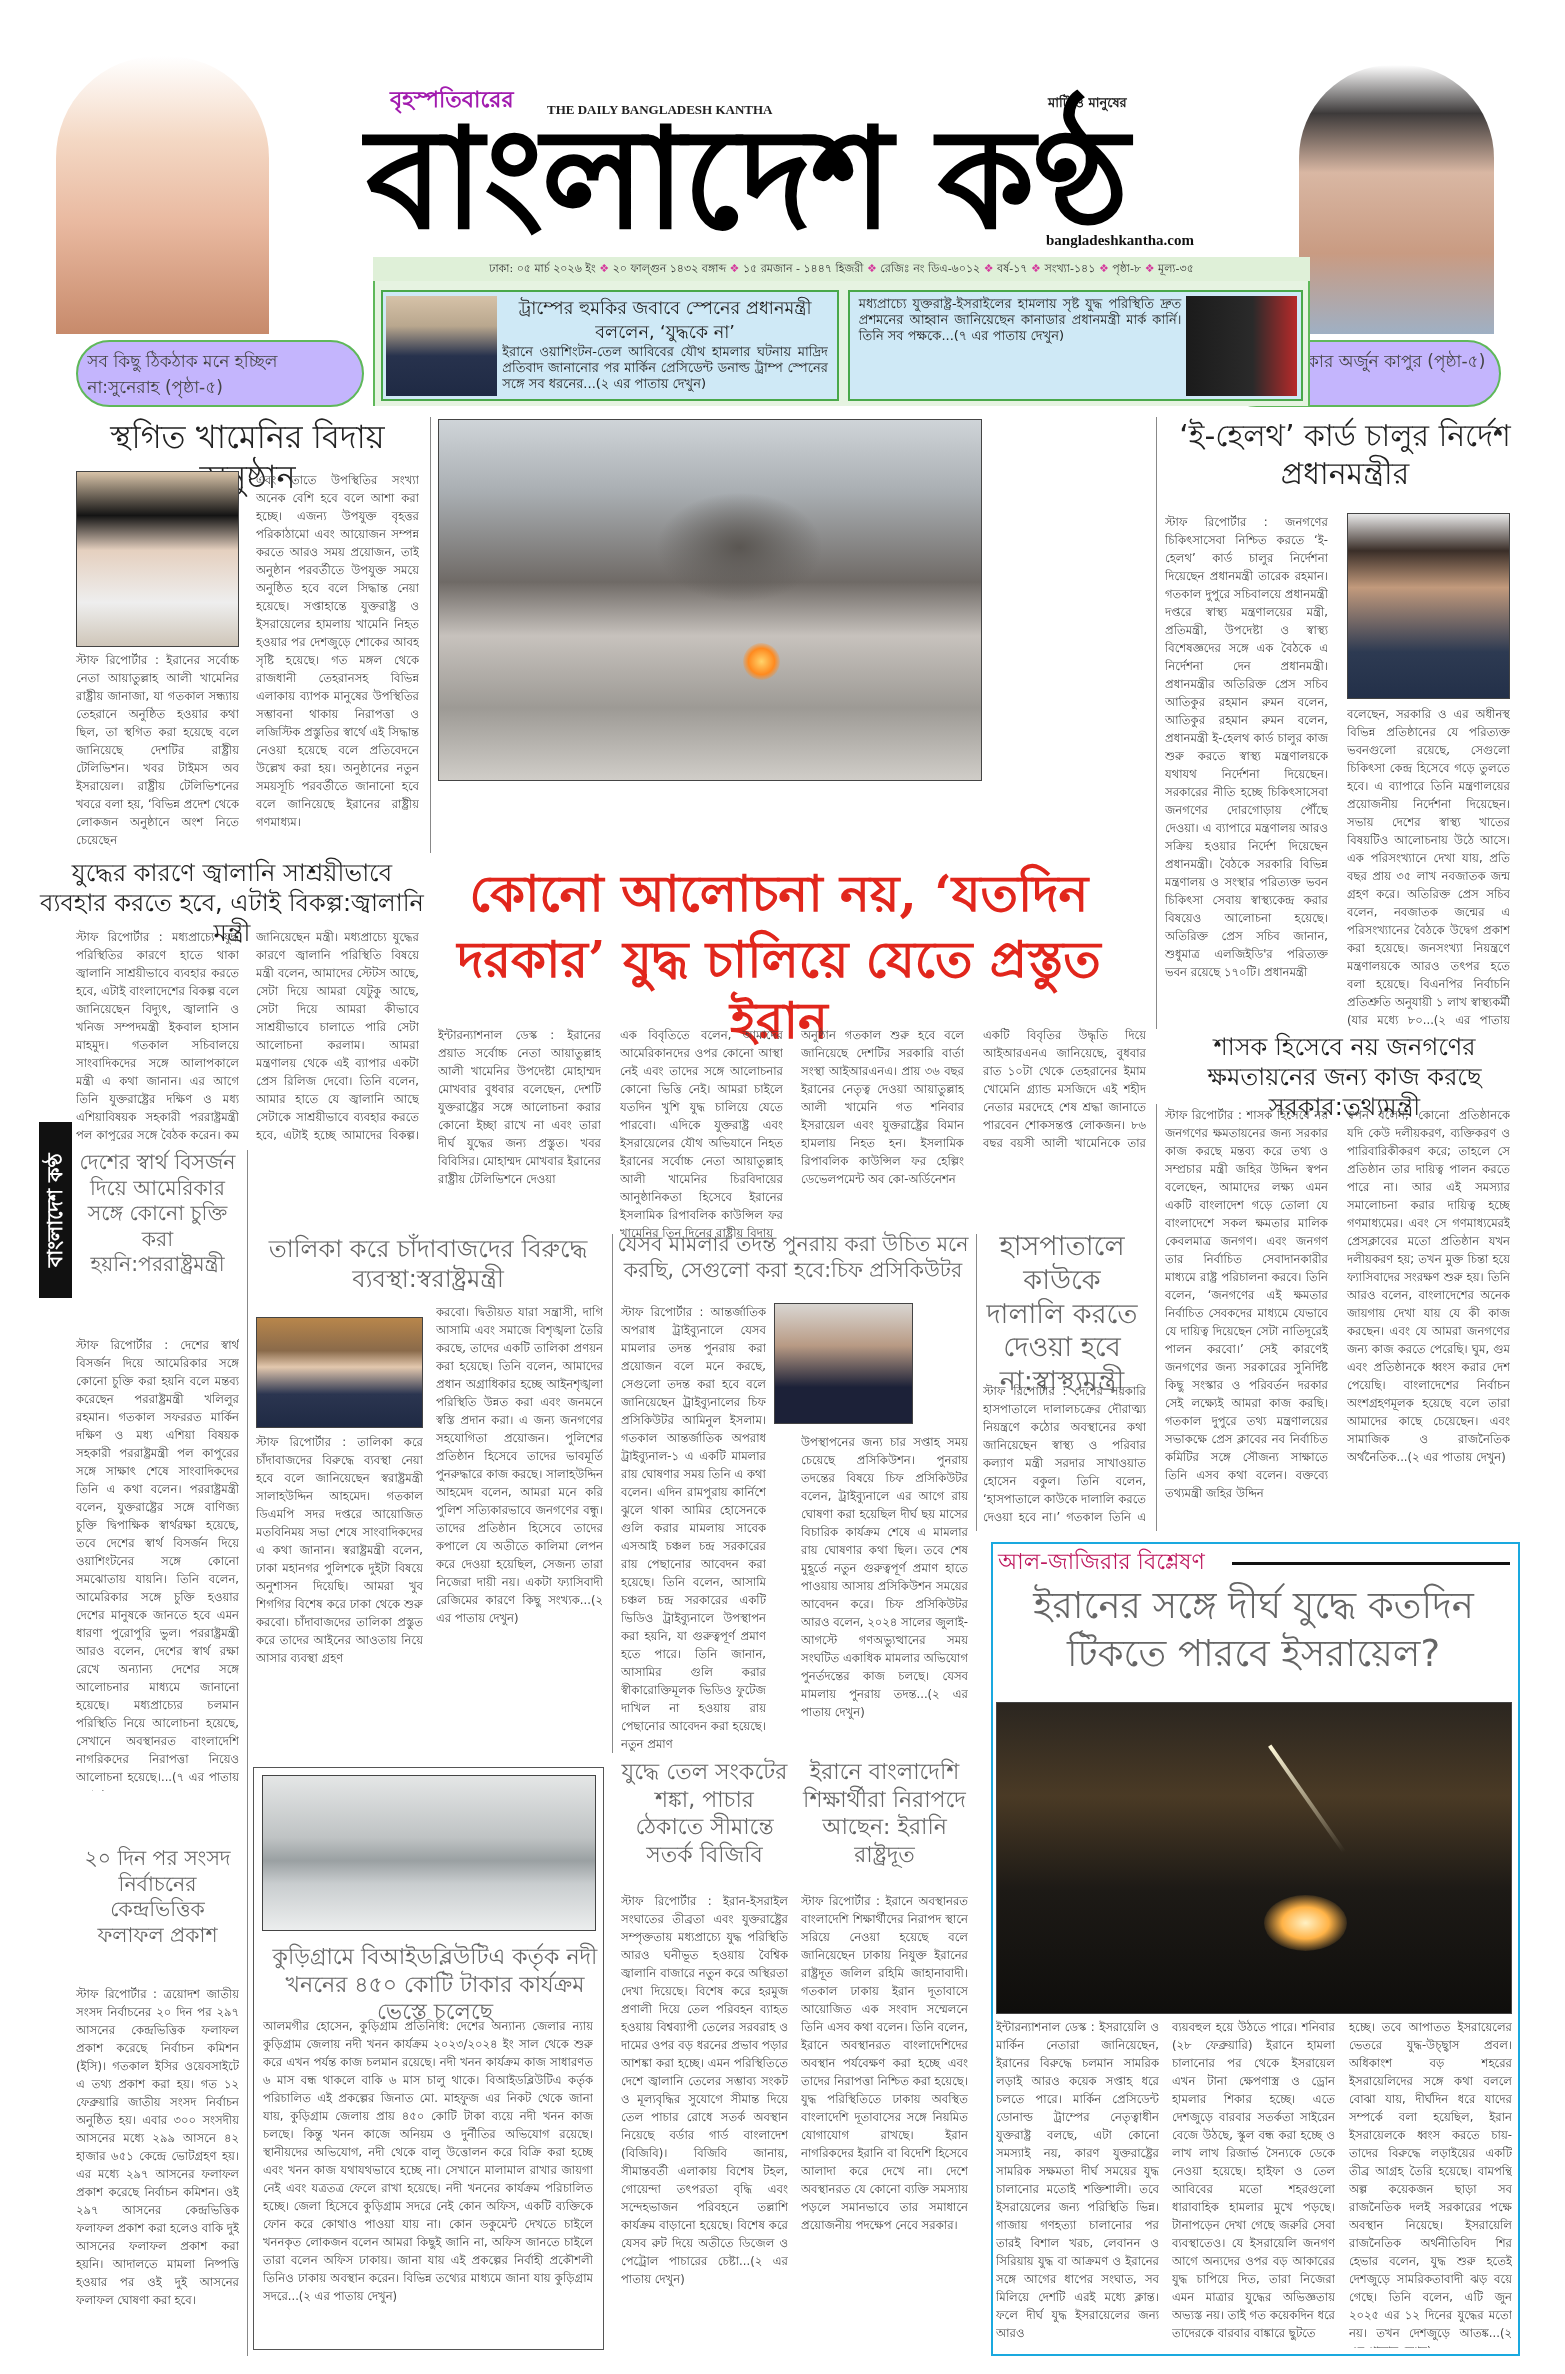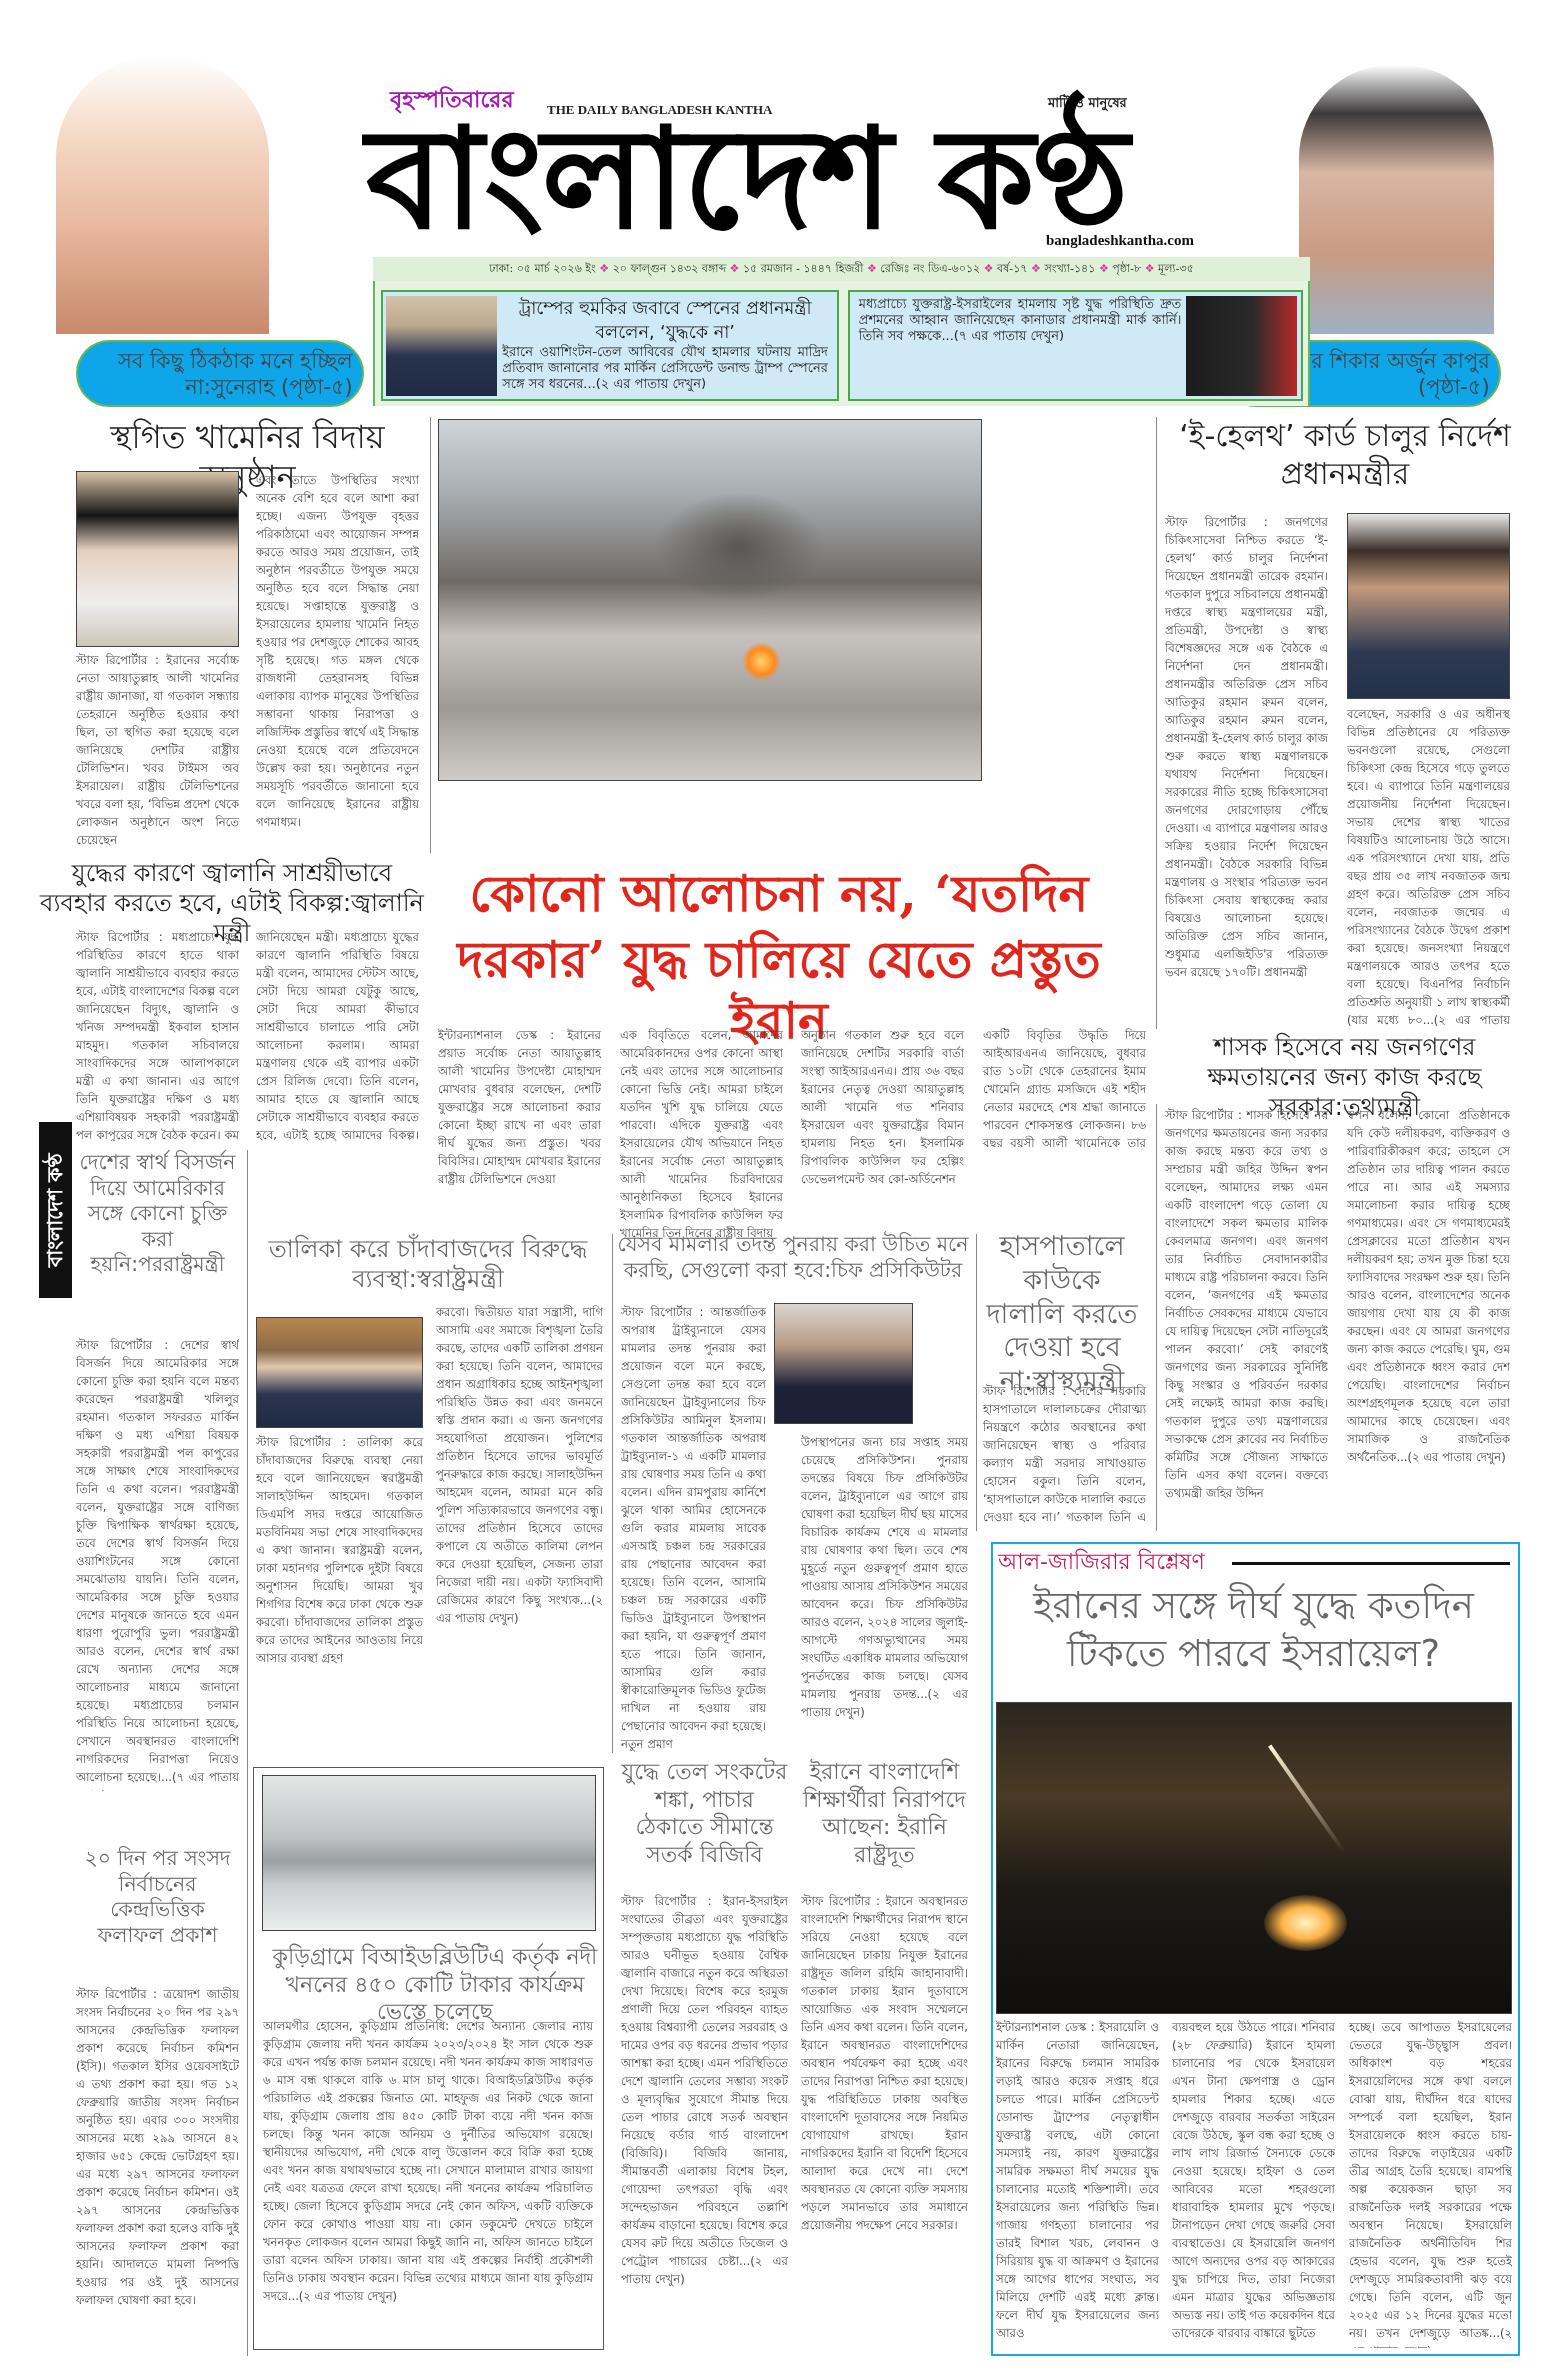--- a/index.html
+++ b/index.html
@@ -3,21 +3,21 @@
 <meta charset="utf-8">
 <style>
 *{box-sizing:border-box;margin:0;padding:0}
 html,body{width:1566px;height:2375px;background:#fff;overflow:hidden}
 body{position:relative;font-family:"DejaVu Sans",sans-serif;color:#333}
 .abs{position:absolute}
 
 .mast-photo{position:absolute;border-radius:0}
 .mast-left-photo{left:56px;top:56px;width:213px;height:278px;background:linear-gradient(180deg,#fff 0%,#f4d8c4 30%,#e9b9a0 60%,#c78a6b 100%);border-radius:102px 102px 0 0}
 .mast-right-photo{left:1299px;top:65px;width:195px;height:269px;background:linear-gradient(180deg,#fff 0%,#3d3a3a 18%,#d9b7a3 40%,#c99b82 70%,#9fb0c4 100%);border-radius:93px 93px 0 0}
-.bubble{position:absolute;background:#0ea5e9;border:2.8px solid #5fb85a;border-radius:37px;text-align:right;font-size:21px;line-height:26px;color:#444;padding:5.6px 9.3px}
+.bubble{position:absolute;background:#c4b5fd;border:2.8px solid #5fb85a;border-radius:37px;text-align:left;font-size:17px;line-height:26px;color:#444;padding:5.6px 9.3px}
 .kicker-red{left:390px;top:82px;font-size:22px;color:#a21caf;font-weight:bold}
 .mast-sub{left:547px;top:102px;font-size:13px;font-family:"Liberation Serif",serif;font-weight:bold;color:#222}
 .mast-title{left:366px;top:100px;width:965px;font-size:139px;font-weight:900;color:#000;letter-spacing:-1.9px;line-height:158px;font-family:"DejaVu Sans",sans-serif}
 .mast-tag{left:1048px;top:93px;font-size:13px;color:#222;font-weight:bold}
 .mast-url{left:1046px;top:232px;font-size:15px;font-weight:bold;font-family:"Liberation Serif",serif;color:#111}
 .dateline{left:373px;top:257px;width:937px;height:24px;background:#dff0d8;font-size:11px;line-height:24px;text-align:center;color:#333;white-space:nowrap;overflow:hidden}
 .dateline .sep{color:#d4389b}
 .teaser-wrap{left:373px;top:281px;width:937px;height:125px;background:#e6f3e1;border-left:2.8px solid #5fb85a;border-right:2.8px solid #5fb85a}
 .teaser{position:absolute;top:9.3px;height:111px;background:#cfe9f6;border:2.8px solid #49a84a;display:flex;padding:3.7px}
 .teaser .ph{width:111px;height:100%;flex:none}

